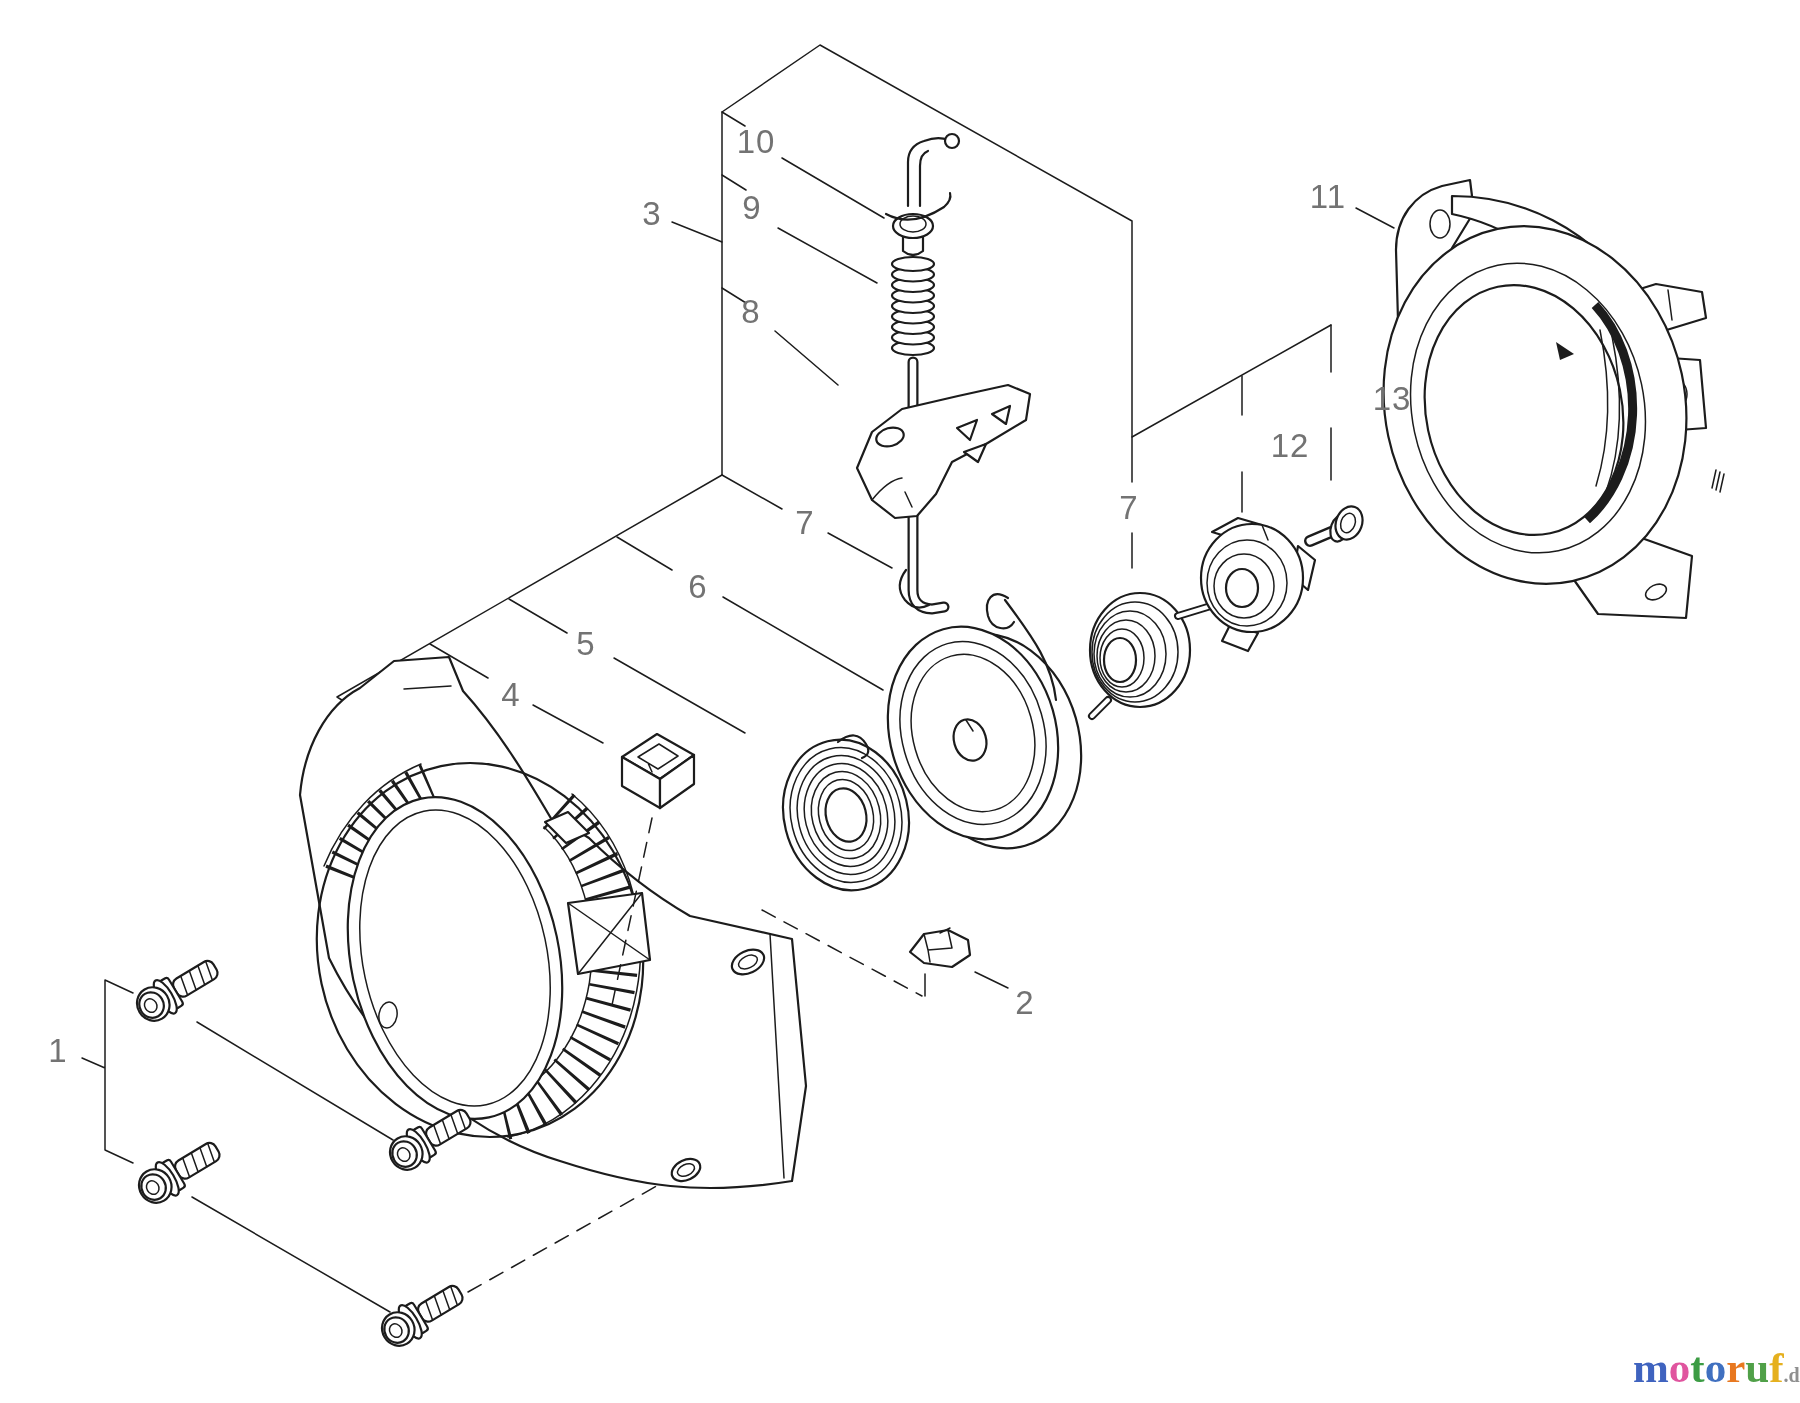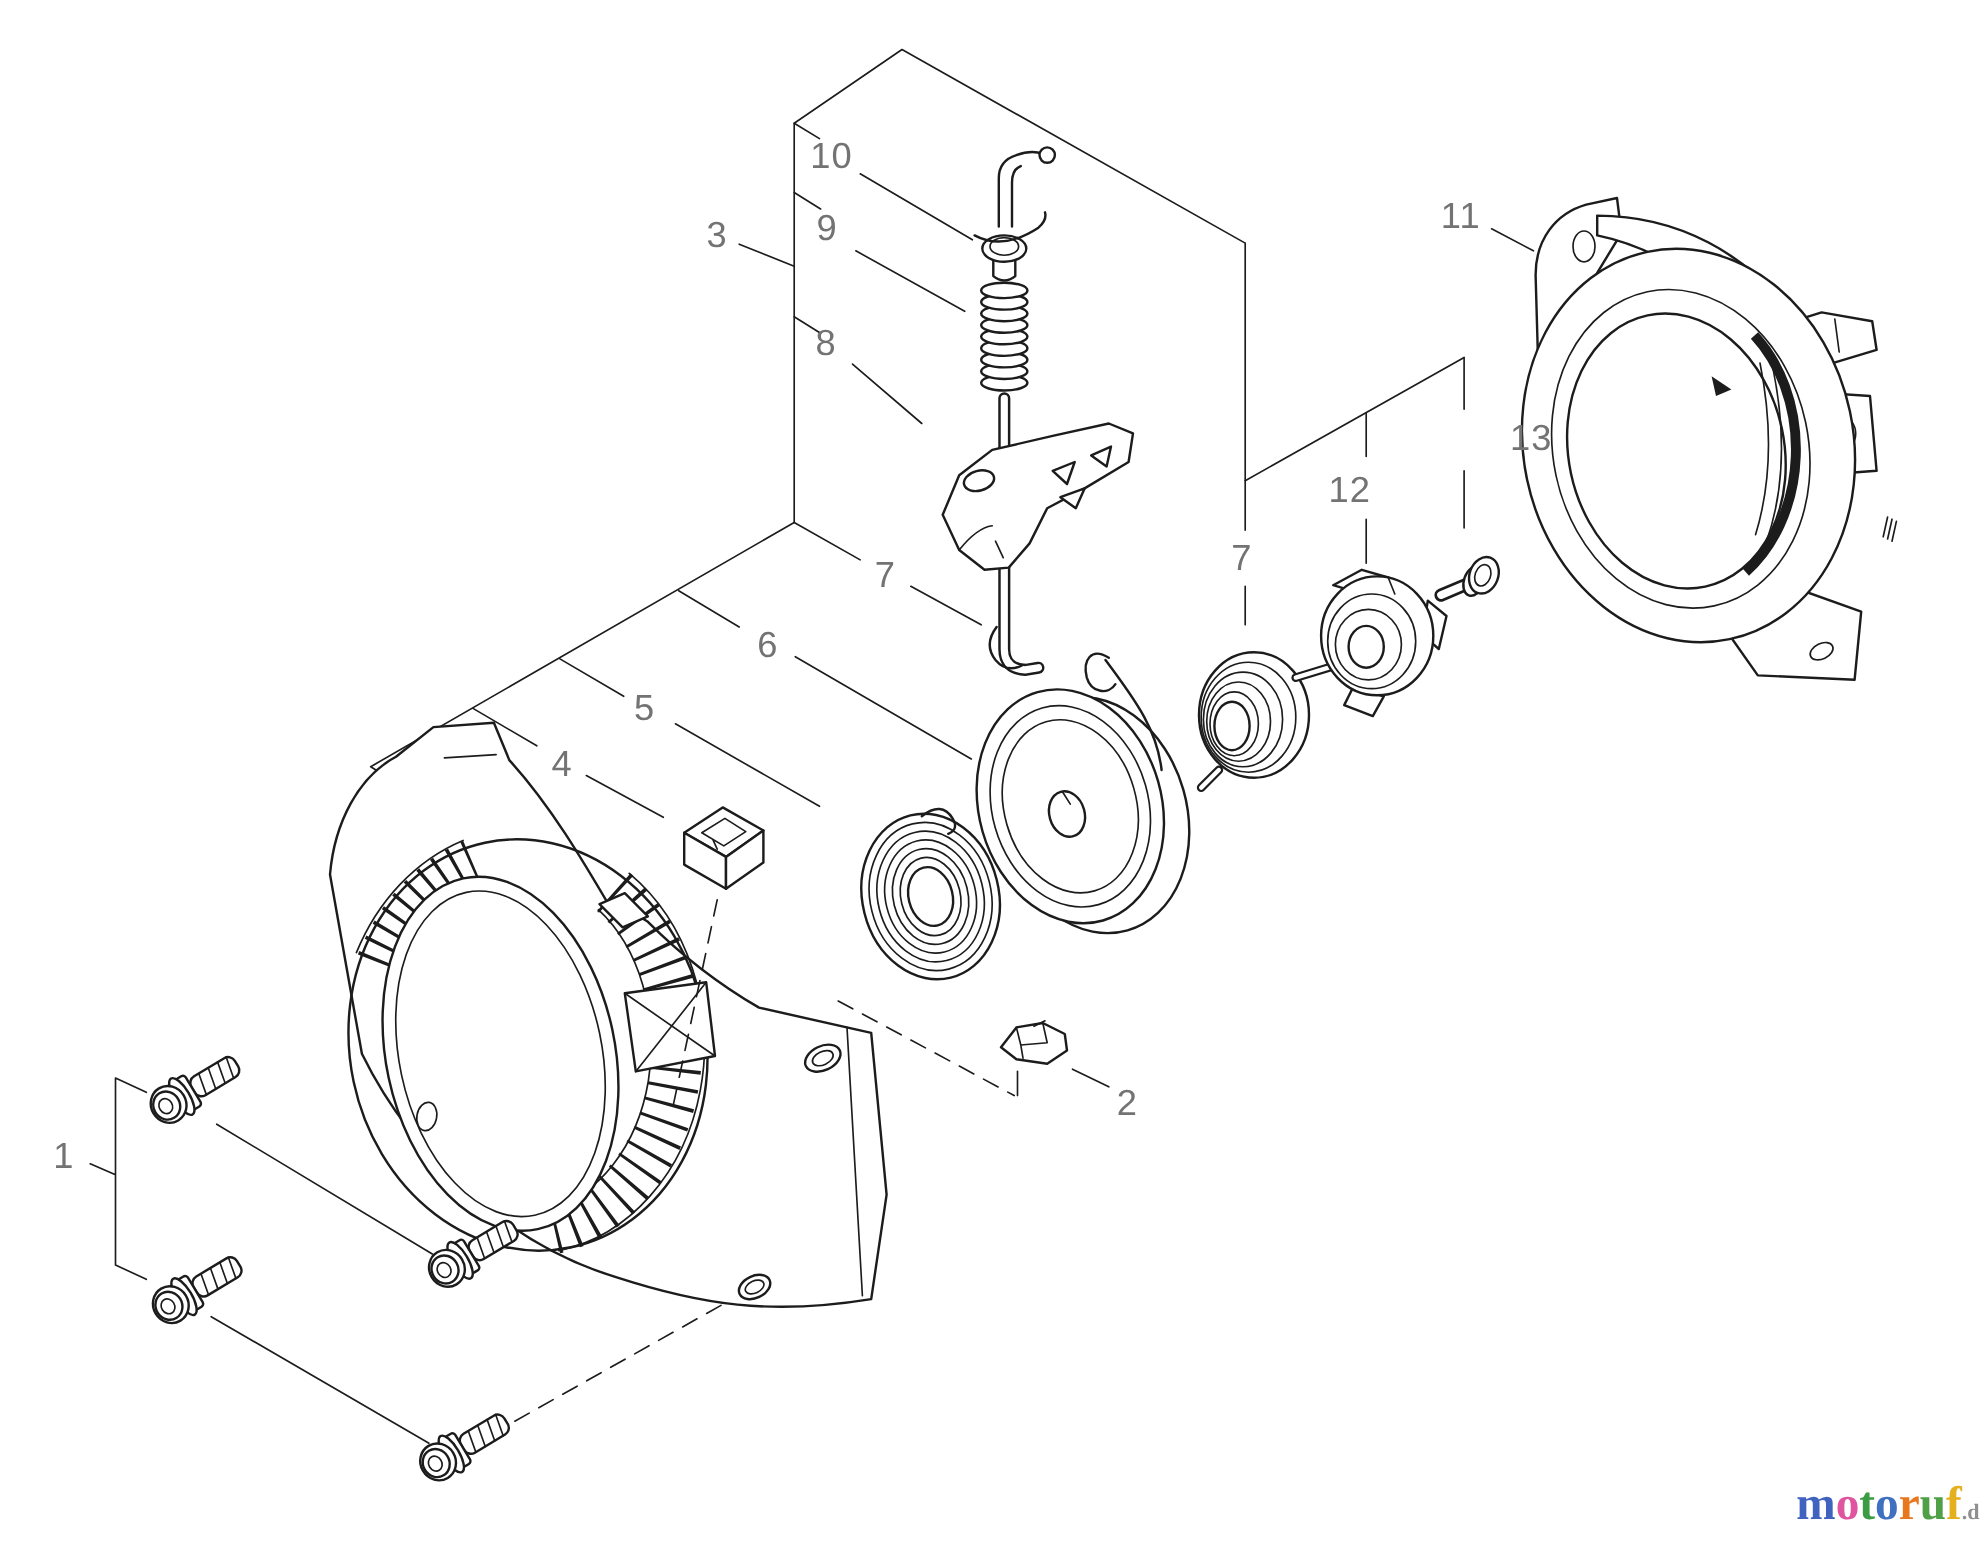--- a/index.html
+++ b/index.html
@@ -237,21 +237,21 @@
 <div class="callout" style="left:1025px;top:1002px">2</div>
 <div class="callout" style="left:652px;top:213px">3</div>
 <div class="callout" style="left:511px;top:694px">4</div>
 <div class="callout" style="left:586px;top:643px">5</div>
 <div class="callout" style="left:698px;top:586px">6</div>
 <div class="callout" style="left:805px;top:522px">7</div>
 <div class="callout" style="left:751px;top:311px">8</div>
 <div class="callout" style="left:752px;top:207px">9</div>
 <div class="callout" style="left:756px;top:141px">10</div>
 <div class="callout" style="left:1129px;top:507px">7</div>
-<div class="callout" style="left:1227px;top:445px">12</div>
+<div class="callout" style="left:1290px;top:445px">12</div>
 <div class="callout" style="left:1392px;top:398px">13</div>
 <div class="callout" style="left:1328px;top:196px">11</div>
 
 <div id="watermark">
   <span style="color: rgb(63, 99, 191);">m</span><span style="color: rgb(224, 85, 159);">o</span><span style="color: rgb(60, 156, 68);">t</span><span style="color: rgb(64, 112, 192);">o</span><span style="color: rgb(232, 120, 32);">r</span><span style="color: rgb(80, 160, 72);">u</span><span style="color: rgb(229, 176, 30);">f</span><span class="suffix" style="color: rgb(143, 143, 143);">.de</span>
 </div>
 
 </div>
 
 </body></html>

